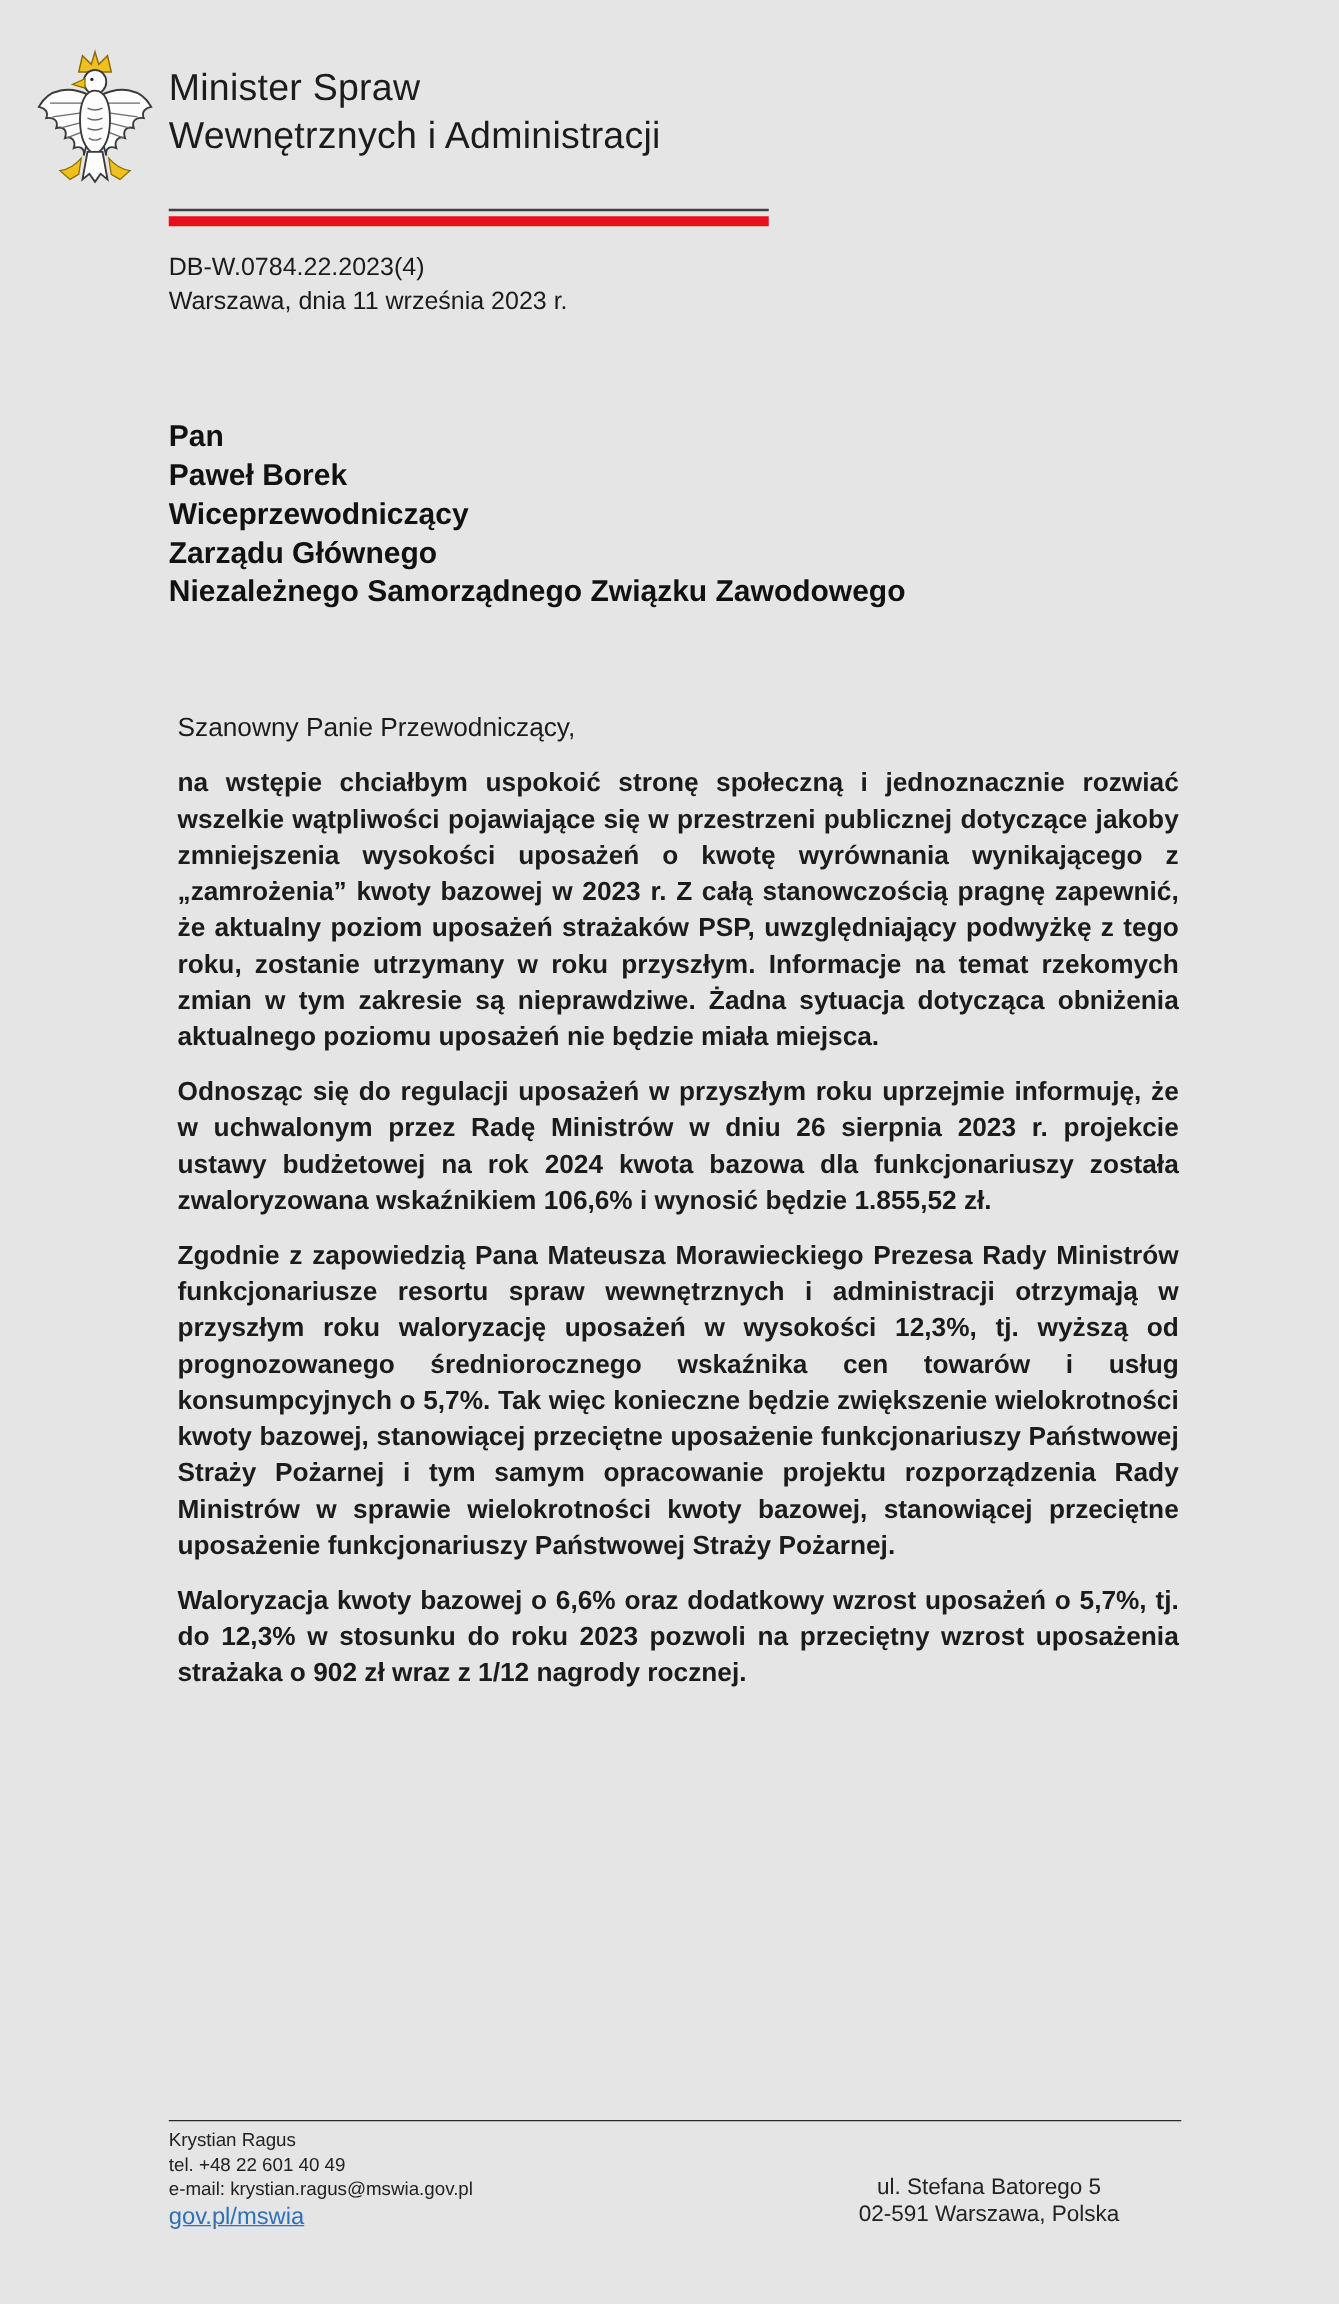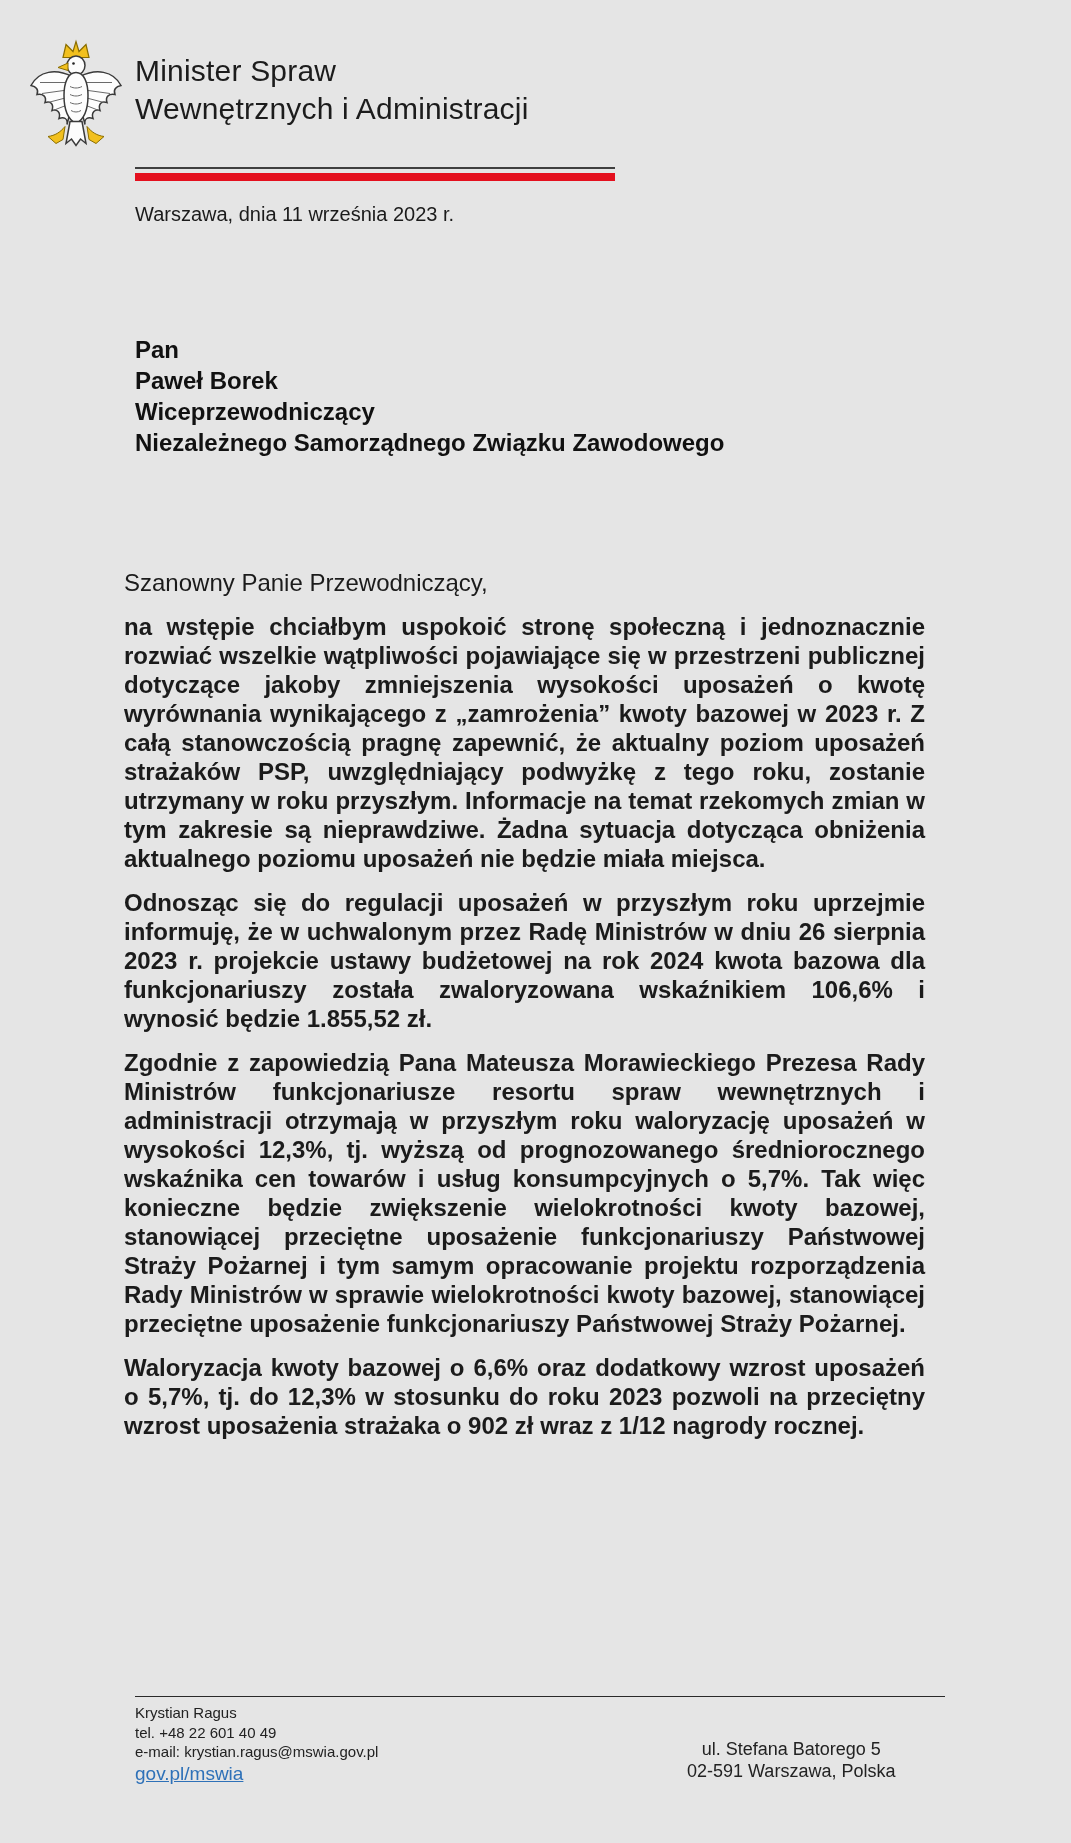--- a/index.html
+++ b/index.html
@@ -68,24 +68,24 @@
     top: 334px;
     font-size: 24px;
     line-height: 31px;
     font-weight: bold;
     color: #111;
   }
 
   
   .letter-body {
     position: absolute;
-    left: 124px;
+    left: 142px;
     top: 568px;
     width: 801px;
-    font-size: 24px;
+    font-size: 21px;
     line-height: 29px;
     color: #1b1b1b;
   }
   .salutation { margin: 0 0 15px 0; }
   .letter-body p.para {
     margin: 0 0 15px 0;
     text-align: justify;
     font-weight: bold;
   }
 
@@ -154,27 +154,29 @@
 
   <div class="ministry-title">
     <div>Minister Spraw</div>
     <div>Wewnętrznych i Administracji</div>
   </div>
 
   <div class="rule-thin"></div>
   <div class="rule-red" id="rule-red" style="background: rgb(228, 16, 30);"></div>
 
   <div class="meta-block">
+    <div>DB-W.0784.22.2023(4)</div>
     <div>Warszawa, dnia 11 września 2023 r.</div>
   </div>
 
   <div class="addressee-block">
     <div>Pan</div>
     <div>Paweł Borek</div>
     <div>Wiceprzewodniczący</div>
+    <div>Zarządu Głównego</div>
     <div>Niezależnego Samorządnego Związku Zawodowego</div>
   </div>
 
   <div class="letter-body">
     <p class="salutation">Szanowny Panie Przewodniczący,</p>
     <p class="para">na wstępie chciałbym uspokoić stronę społeczną i jednoznacznie rozwiać wszelkie wątpliwości pojawiające się w przestrzeni publicznej dotyczące jakoby zmniejszenia wysokości uposażeń o kwotę wyrównania wynikającego z „zamrożenia” kwoty bazowej w 2023 r. Z całą stanowczością pragnę zapewnić, że aktualny poziom uposażeń strażaków PSP, uwzględniający podwyżkę z tego roku, zostanie utrzymany w roku przyszłym. Informacje na temat rzekomych zmian w tym zakresie są nieprawdziwe. Żadna sytuacja dotycząca obniżenia aktualnego poziomu uposażeń nie będzie miała miejsca.</p>
     <p class="para">Odnosząc się do regulacji uposażeń w przyszłym roku uprzejmie informuję, że w uchwalonym przez Radę Ministrów w dniu 26 sierpnia 2023 r. projekcie ustawy budżetowej na rok 2024 kwota bazowa dla funkcjonariuszy została zwaloryzowana wskaźnikiem 106,6% i wynosić będzie 1.855,52 zł.</p>
     <p class="para">Zgodnie z zapowiedzią Pana Mateusza Morawieckiego Prezesa Rady Ministrów funkcjonariusze resortu spraw wewnętrznych i administracji otrzymają w przyszłym roku waloryzację uposażeń w wysokości 12,3%, tj. wyższą od prognozowanego średniorocznego wskaźnika cen towarów i usług konsumpcyjnych o 5,7%. Tak więc konieczne będzie zwiększenie wielokrotności kwoty bazowej, stanowiącej przeciętne uposażenie funkcjonariuszy Państwowej Straży Pożarnej i tym samym opracowanie projektu rozporządzenia Rady Ministrów w sprawie wielokrotności kwoty bazowej, stanowiącej przeciętne uposażenie funkcjonariuszy Państwowej Straży Pożarnej.</p>
     <p class="para">Waloryzacja kwoty bazowej o 6,6% oraz dodatkowy wzrost uposażeń o 5,7%, tj. do 12,3% w stosunku do roku 2023 pozwoli na przeciętny wzrost uposażenia strażaka o 902 zł wraz z 1/12 nagrody rocznej.</p>
   </div>

